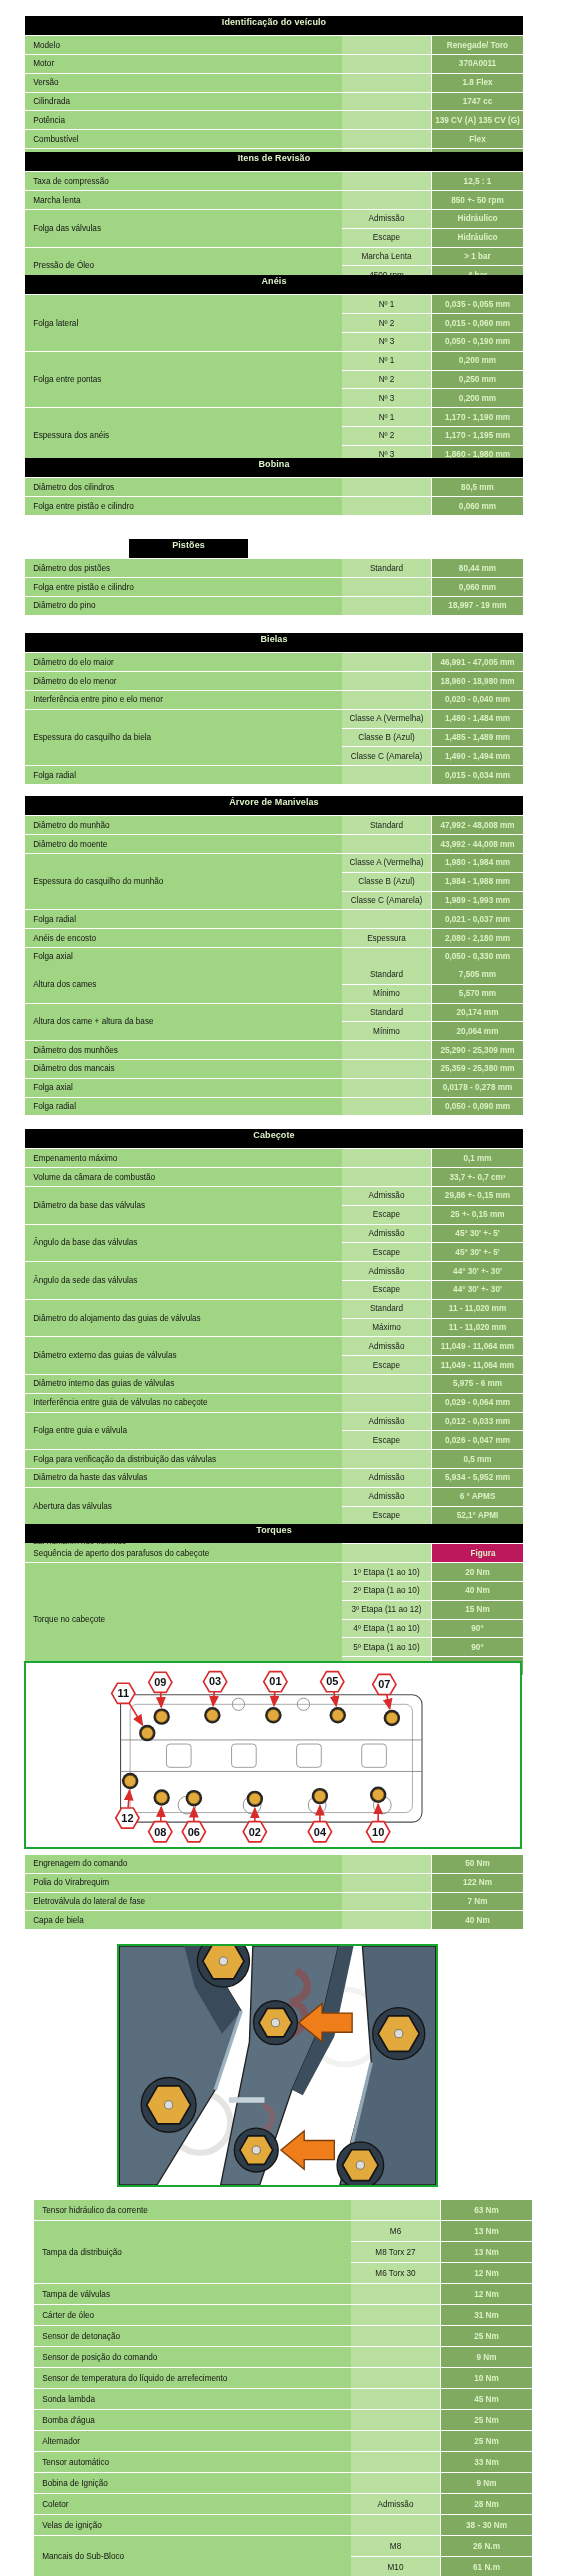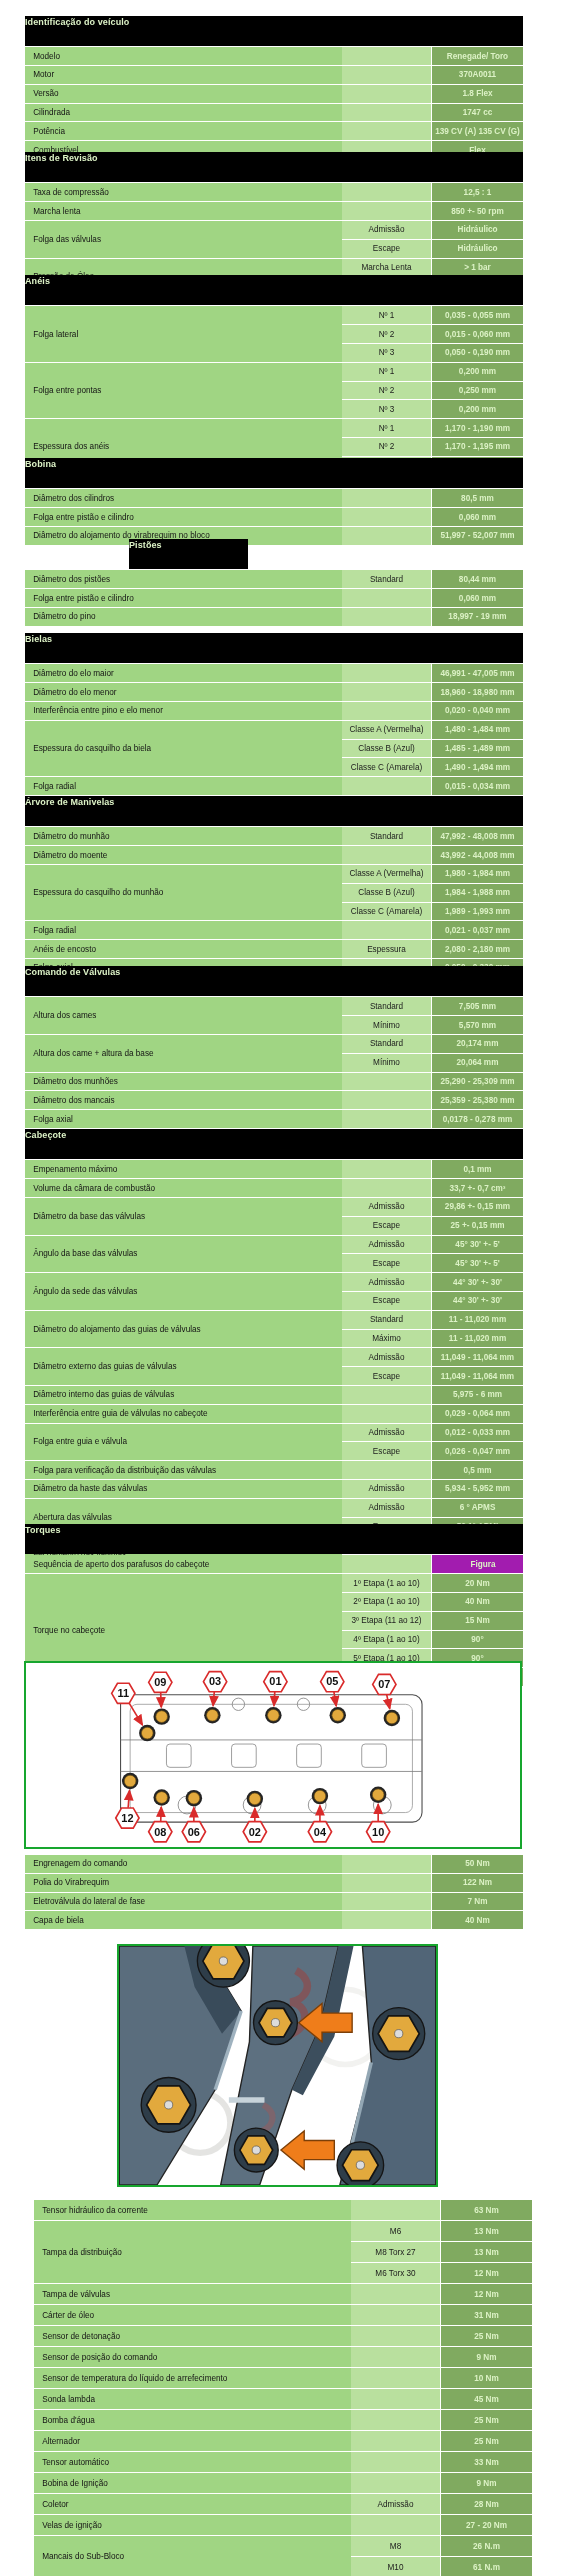--- a/index.html
+++ b/index.html
@@ -2,33 +2,33 @@
 <html style="font-size:11px"><head>
 <meta charset="utf-8">
 <style>
   html,body{margin:0;padding:0;background:#fff;}
   #page{position:relative;width:570px;height:2576px;background:#fff;overflow:hidden;
         font-family:"Liberation Sans",sans-serif;}
   .sec{position:absolute;left:25px;width:498px;}
   #sec-0{top:15.8px}#sec-1{top:152px}#sec-2{top:275px}#sec-3{top:458px}#sec-4{top:539px}
   #sec-5{top:633px}#sec-6{top:796px}#sec-7{top:966px}#sec-8{top:1129px}#sec-9{top:1524px}
   #sec-10{top:1855px}#sec-11{top:2200px;left:34px}
-  .sec-hd{height:30px;line-height:13.7px;background:#000;color:#dcf2c6;font-size:9px;
-          font-weight:bold;text-align:left;margin-bottom:1.4px;letter-spacing:0.1px;}
+  .sec-hd{height:19px;line-height:13.7px;background:#000;color:#dcf2c6;font-size:9px;
+          font-weight:bold;text-align:center;margin-bottom:1.4px;letter-spacing:0.1px;}
   .sec-hd.narrow{width:119px;margin-left:104px;}
   table.spec{width:100%;border-collapse:separate;border-spacing:0;table-layout:fixed;}
   table.spec col.c1{width:317px}table.spec col.c2{width:89px}table.spec col.c3{width:92px}
   table.spec td{height:15.8px;border-bottom:1.4px solid #fff;font-size:8.2px;vertical-align:middle;
                 overflow:hidden;white-space:nowrap;}
   table.spec.tall td{height:18px}
   td.lbl{background:#a0d583;color:#141414;padding-left:8.2px;}
   td.mid{background:#b9e09e;color:#1c1c1c;text-align:center;}
   td.val{background:#80aa60;color:#dcf2c6;text-align:center;font-weight:bold;
          border-left:1.4px solid #fff;}
-  td.val.black{background:#a21caf;color:#dcf2c6;padding-left:12px;}
+  td.val.black{background:#be185d;color:#dcf2c6;padding-left:12px;}
   .figbox{position:absolute;background:#fff;border:2.1px solid #17a62e;}
   #fig1{top:1661px;left:24px;width:494px;height:184px;}
   #fig2{top:1944px;left:117px;width:317px;height:239px;}
   svg{display:block}
 </style>
 </head>
 <body>
 
 <div id="page">
   <div class="sec" id="sec-0">
@@ -181,25 +181,20 @@
           <tr>
             <td class="lbl" rowspan="1">Diâmetro dos cilindros</td>
             <td class="mid"></td>
             <td class="val">80,5 mm</td>
           </tr>
           <tr>
             <td class="lbl" rowspan="1">Folga entre pistão e cilindro</td>
             <td class="mid"></td>
             <td class="val">0,060 mm</td>
           </tr>
-          <tr>
-            <td class="lbl" rowspan="1">Diâmetro do alojamento do virabrequim no bloco</td>
-            <td class="mid"></td>
-            <td class="val">51,997 - 52,007 mm</td>
-          </tr>
         </tbody>
       </table>
     </div>
   <div class="sec" id="sec-4">
       <div class="sec-hd narrow">Pistões</div>
       <table class="spec">
         <colgroup>
           <col class="c1">
           <col class="c2">
           <col class="c3">
@@ -312,21 +307,20 @@
           </tr>
           <tr>
             <td class="lbl" rowspan="1">Folga axial</td>
             <td class="mid"></td>
             <td class="val">0,050 - 0,330 mm</td>
           </tr>
         </tbody>
       </table>
     </div>
   <div class="sec" id="sec-7">
-      <div class="sec-hd">Comando de Válvulas</div>
       <table class="spec">
         <colgroup>
           <col class="c1">
           <col class="c2">
           <col class="c3">
         </colgroup>
         <tbody>
           <tr>
             <td class="lbl" rowspan="2">Altura dos cames</td>
             <td class="mid">Standard</td>
@@ -632,21 +626,21 @@
             <td class="val">9 Nm</td>
           </tr>
           <tr>
             <td class="lbl" rowspan="1">Coletor</td>
             <td class="mid">Admissão</td>
             <td class="val">28 Nm</td>
           </tr>
           <tr>
             <td class="lbl" rowspan="1">Velas de ignição</td>
             <td class="mid"></td>
-            <td class="val">27 - 20 Nm</td>
+            <td class="val">38 - 30 Nm</td>
           </tr>
           <tr>
             <td class="lbl" rowspan="2">Mancais do Sub-Bloco</td>
             <td class="mid">M8</td>
             <td class="val">26 N.m</td>
           </tr>
           <tr>
             <td class="mid">M10</td>
             <td class="val">61 N.m</td>
           </tr>

